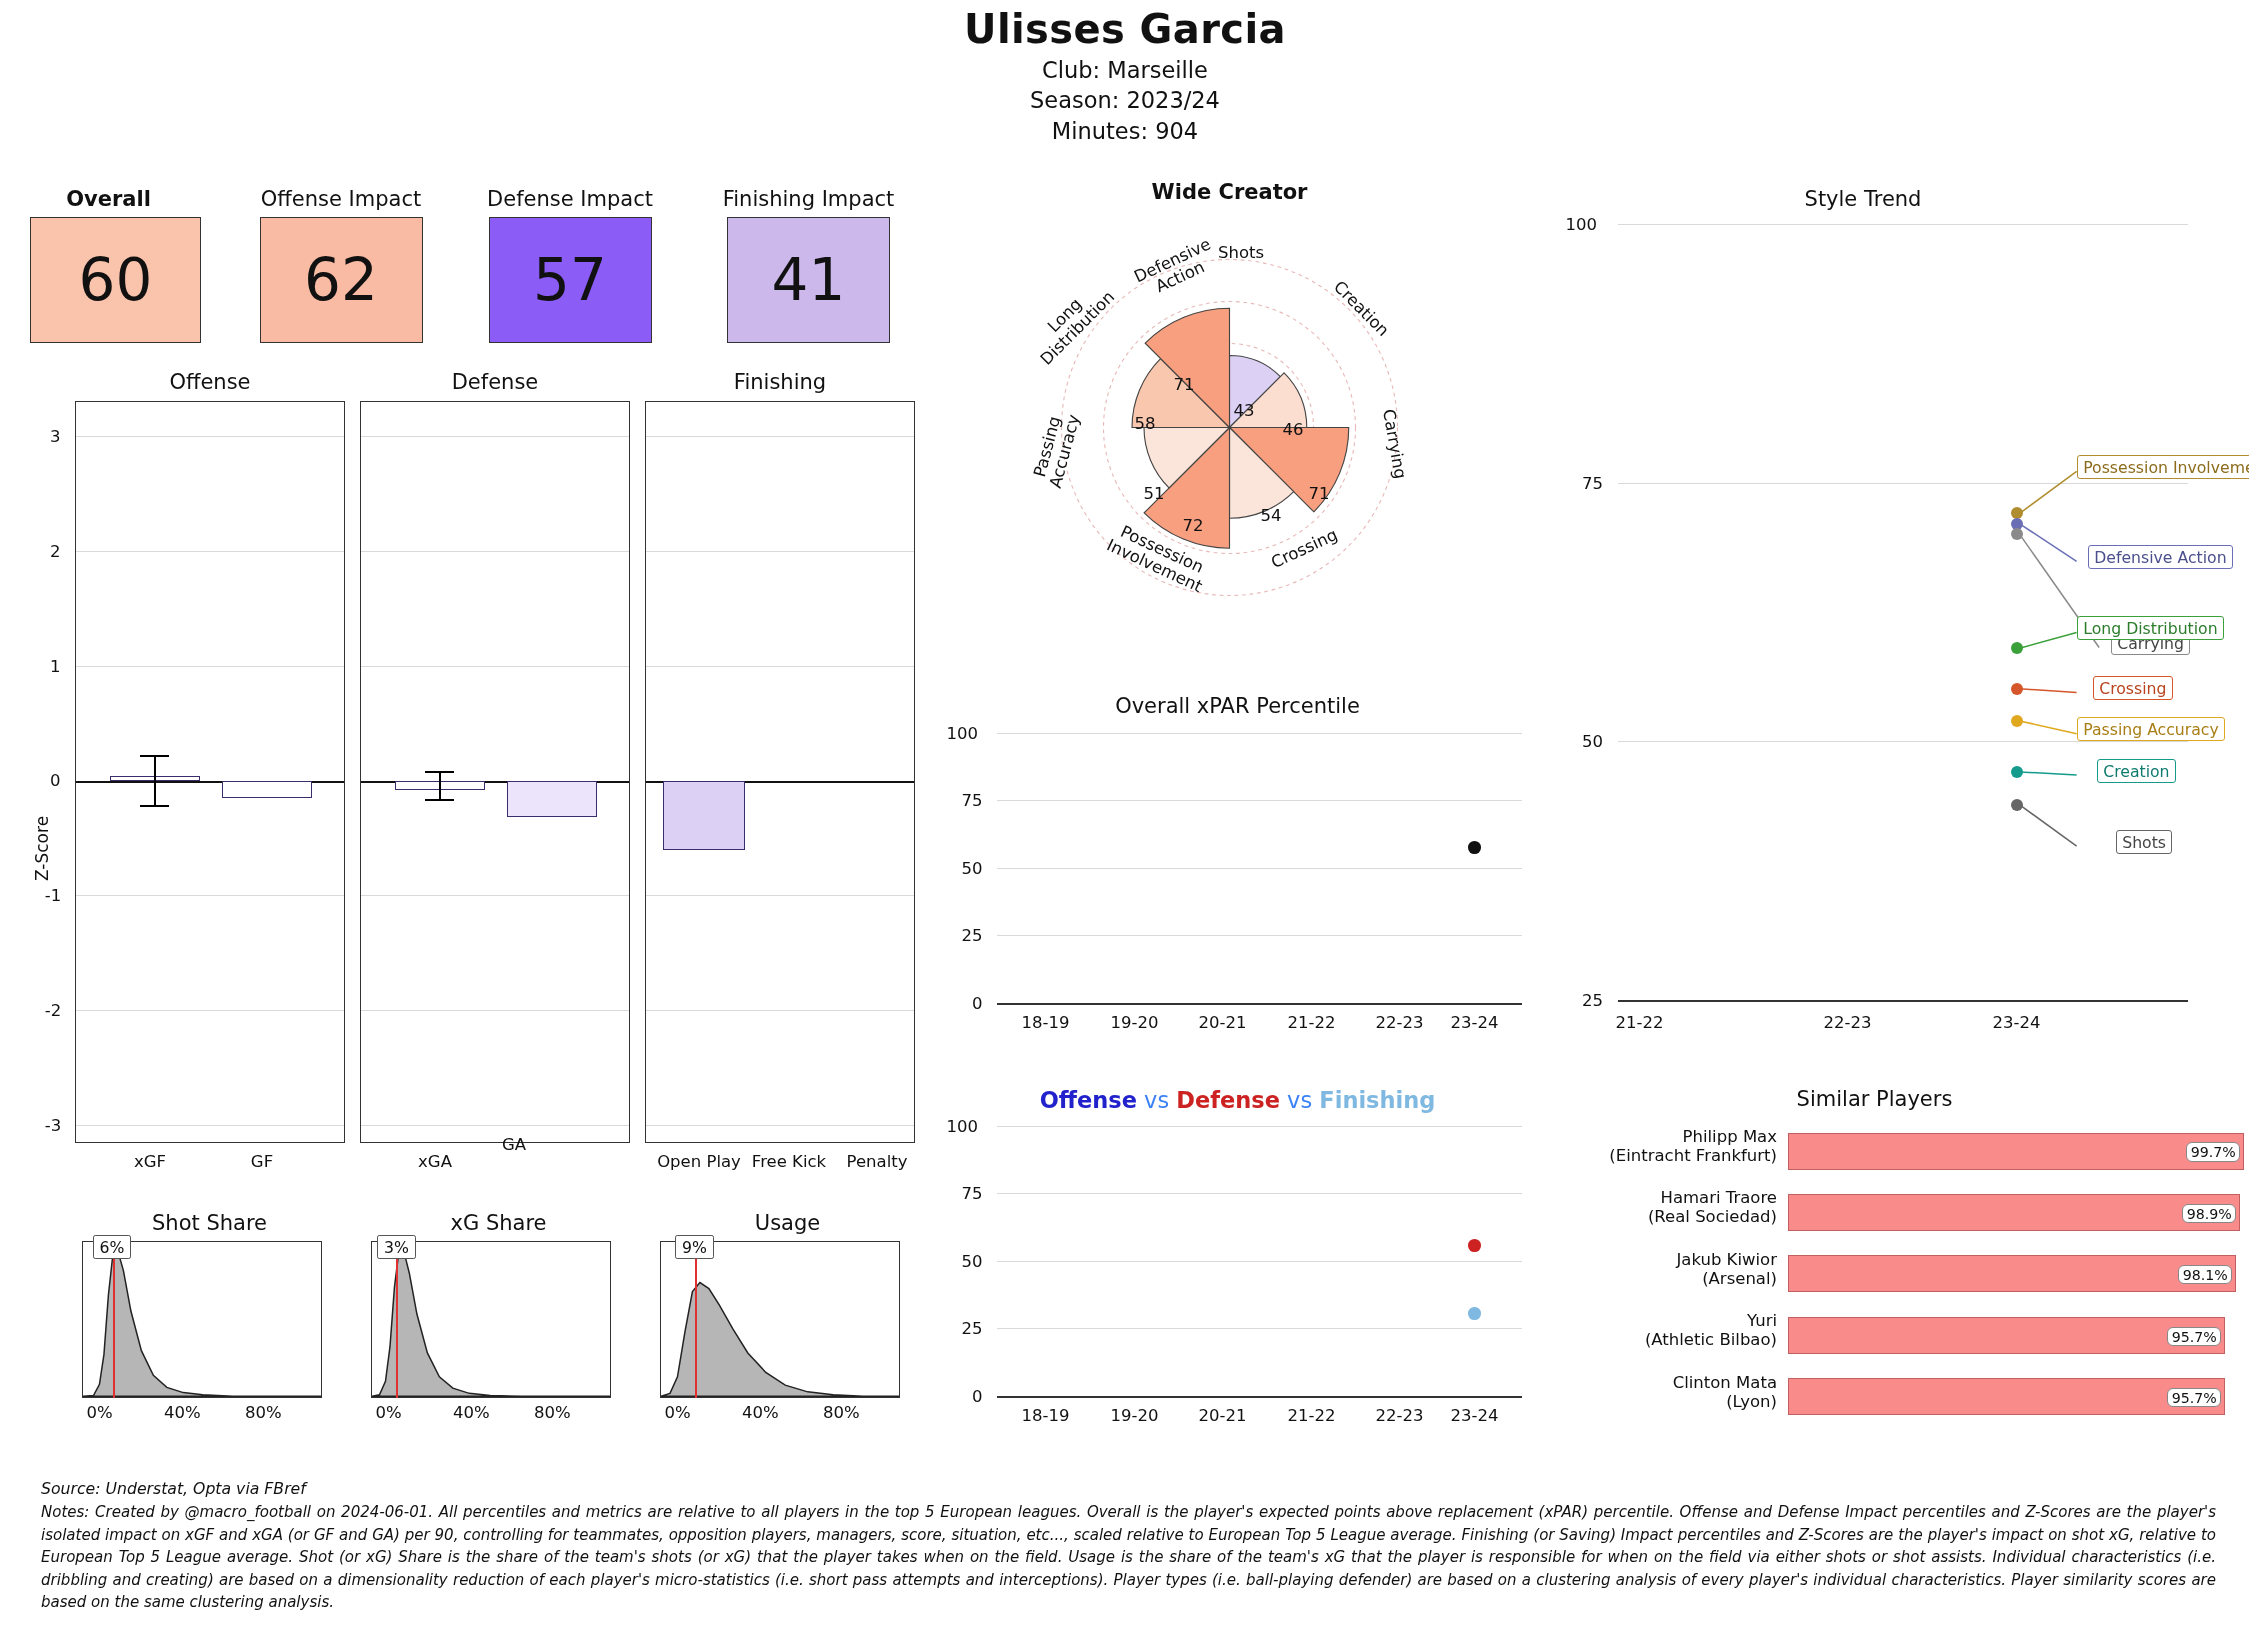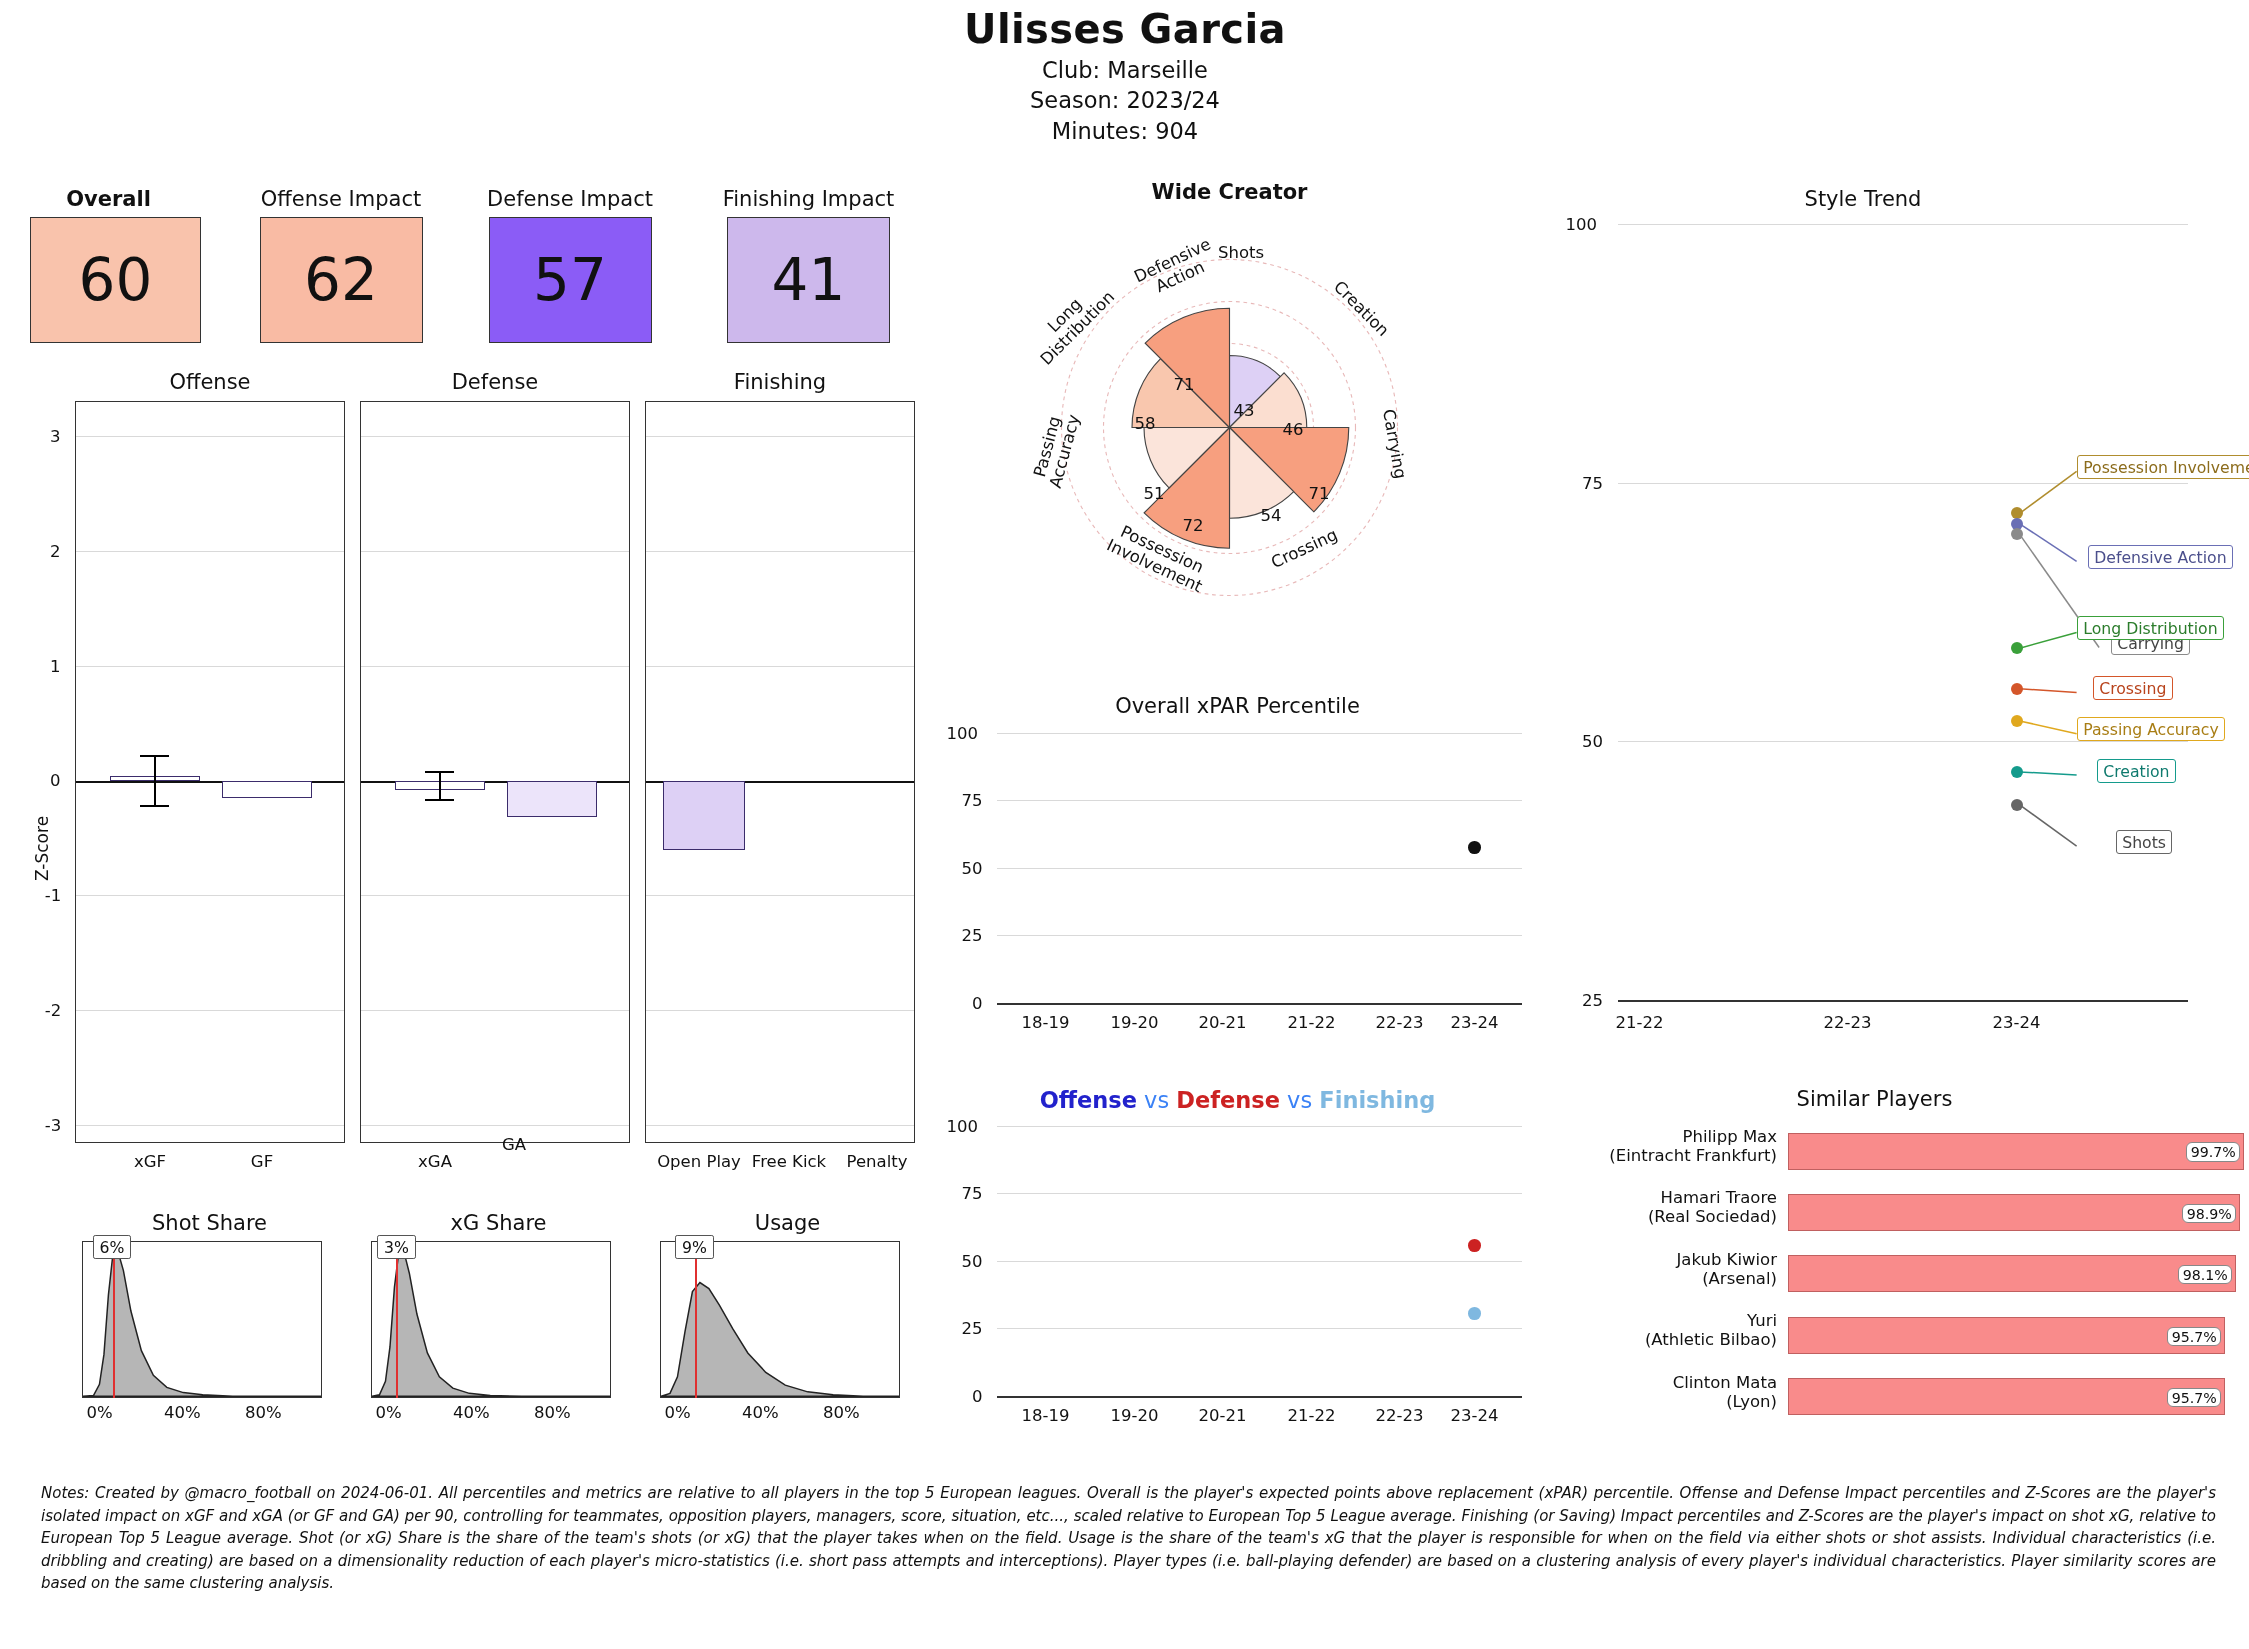--- a/index.html
+++ b/index.html
@@ -431,15 +431,16 @@
     <div class="sim-name" style="left:0px;top:246px;width:225px;">
       <div>Clinton Mata</div>
       <div>(Lyon)</div>
     </div>
     <div class="sim-bar" style="left:236px;top:250px;width:437px;height:37px;"></div>
     <div class="sim-score" style="left:615px;top:260px;">95.7%</div>
   </div>
 </div>
 
 <div id="footer">
+  <div id="source">Source: Understat, Opta via FBref</div>
   <div id="notes">Notes: Created by @macro_football on 2024-06-01. All percentiles and metrics are relative to all players in the top 5 European leagues. Overall is the player's expected points above replacement (xPAR) percentile. Offense and Defense Impact percentiles and Z-Scores are the player's isolated impact on xGF and xGA (or GF and GA) per 90, controlling for teammates, opposition players, managers, score, situation, etc..., scaled relative to European Top 5 League average. Finishing (or Saving) Impact percentiles and Z-Scores are the player's impact on shot xG, relative to European Top 5 League average. Shot (or xG) Share is the share of the team's shots (or xG) that the player takes when on the field. Usage is the share of the team's xG that the player is responsible for when on the field via either shots or shot assists. Individual characteristics (i.e. dribbling and creating) are based on a dimensionality reduction of each player's micro-statistics (i.e. short pass attempts and interceptions). Player types (i.e. ball-playing defender) are based on a clustering analysis of every player's individual characteristics. Player similarity scores are based on the same clustering analysis.</div>
 </div>
 
 
 </body></html>

